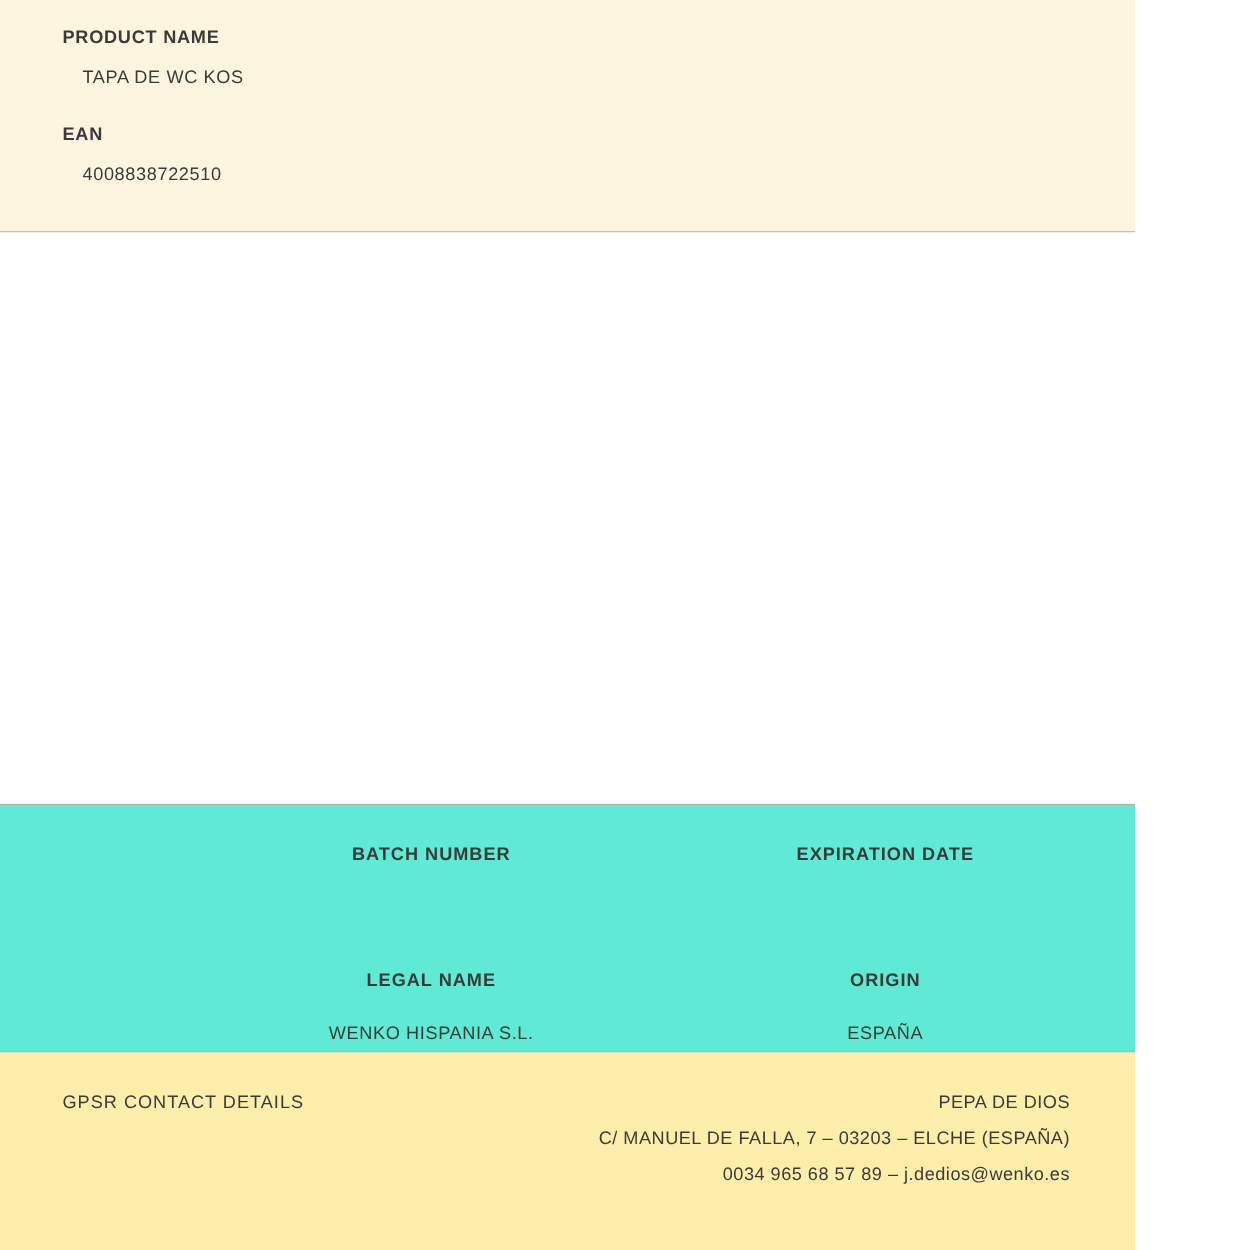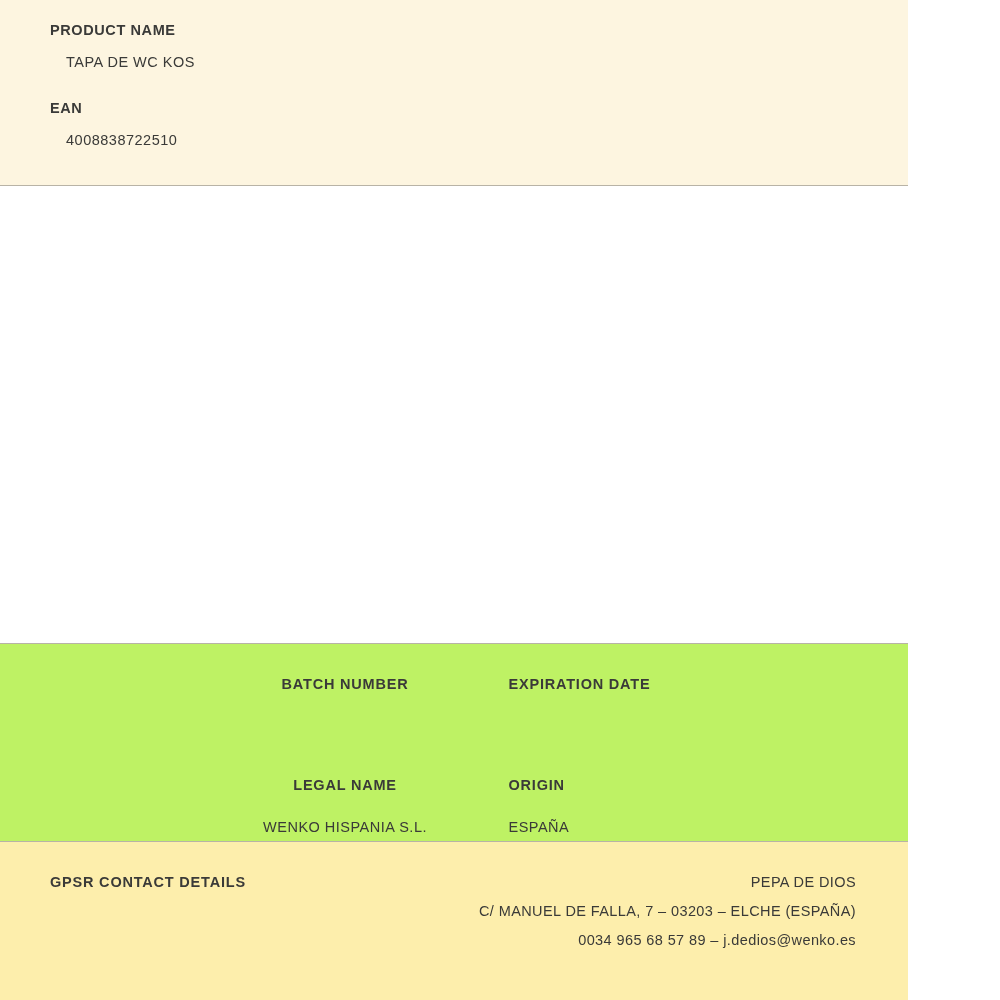--- a/index.html
+++ b/index.html
@@ -50,38 +50,38 @@
   
   .image-area {
     background: #ffffff;
     flex: 1 1 auto;
     height: 457px;
     border-bottom: 1px solid #b8b3a6;
   }
 
   
   .detail-block {
-    background: #bef264;
+    background: #5eead4;
     height: 198px;
     box-sizing: border-box;
     border-bottom: 1px solid #b8b3a6;
     padding-top: 32px;
   }
   .detail-row {
     display: flex;
     width: 100%;
   }
   .detail-col {
     width: 33.3333%;
     text-align: center;
     box-sizing: border-box;
   }
   .detail-col.first { width: 20%; }
   .detail-col.second { width: 36%; }
-  .detail-col.third { width: 44%; text-align: left; padding-left: 0; }
+  .detail-col.third { width: 44%; text-align: center; padding-left: 0; }
   .detail-title {
     font-size: 14.5px;
     font-weight: bold;
     letter-spacing: 0.8px;
     color: #3a3a38;
     margin: 0;
   }
   .detail-value {
     font-size: 14.5px;
     letter-spacing: 0.5px;
@@ -97,21 +97,21 @@
     background: #fdeeac;
     height: 158px;
     box-sizing: border-box;
     padding: 32px 52px 0 50px;
     display: flex;
     justify-content: space-between;
     align-items: flex-start;
   }
   .gpsr-label {
     font-size: 14.5px;
-    font-weight: bold;
+    font-weight: normal;
     letter-spacing: 0.8px;
     color: #3a3a38;
     white-space: nowrap;
   }
   .gpsr-lines {
     text-align: right;
     color: #3a3a38;
   }
   .gpsr-line {
     font-size: 14.5px;

